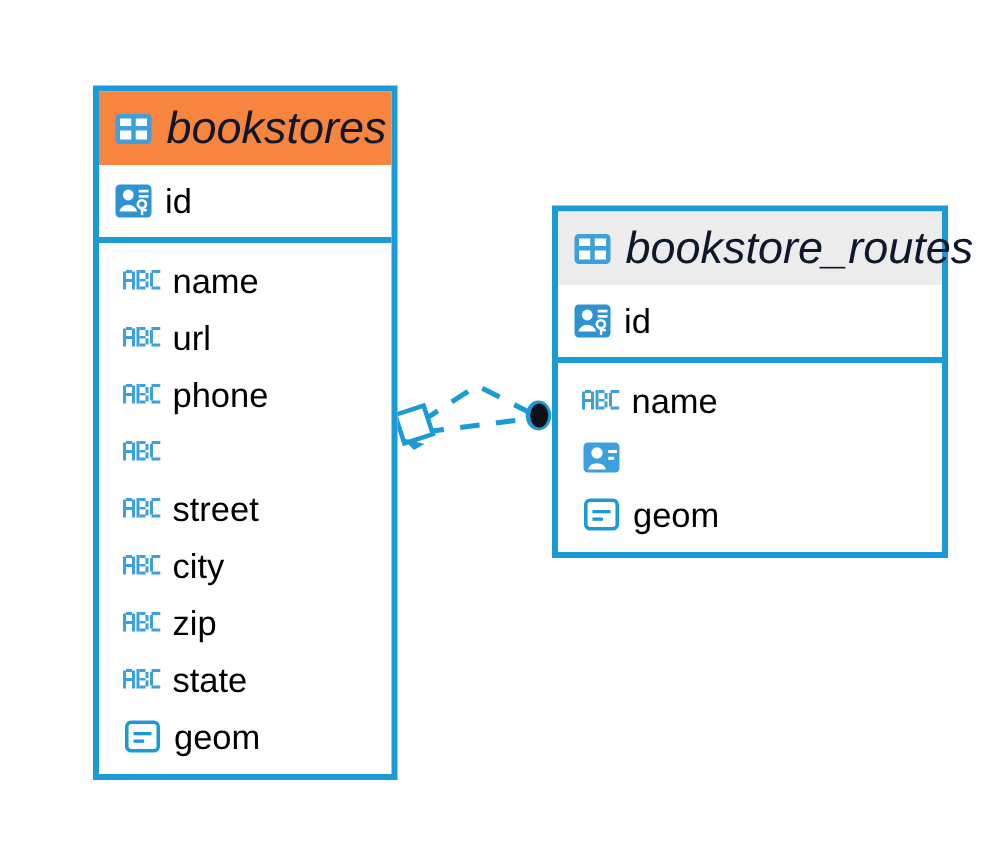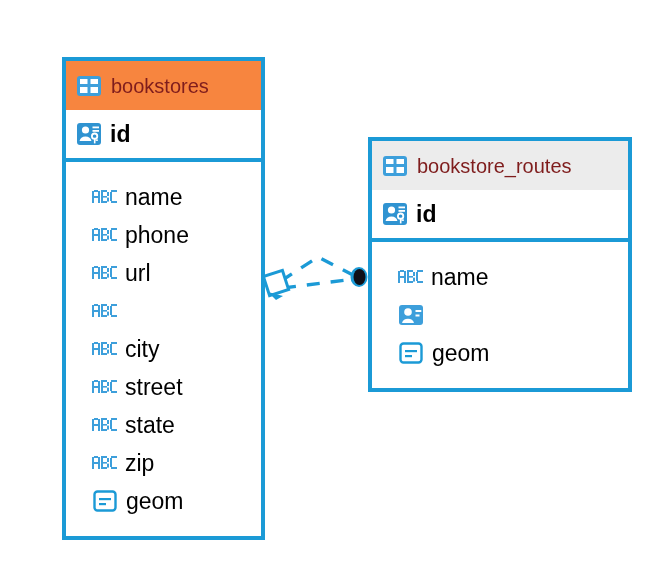--- a/index.html
+++ b/index.html
@@ -36,49 +36,50 @@
     display: flex;
     align-items: center;
     gap: 9px;
     padding: 0 10px;
     height: 49px;
   }
   .entity-header.orange { background: #f7853f; }
   .entity-header.gray   { background: #ececec; text-align: right; }
 
   .entity-title {
-    font-size: 20px;
-    color: #7f1d1d;
+    font-size: 30px;
+    color: #0f172a;
     line-height: 1;
     white-space: nowrap;
+    font-style: italic;
   }
 
   .pk-section {
     border-bottom: 4px solid #1b9ad6;
   }
 
-  .field-list { padding: 16px; text-align: center; }
+  .field-list { padding: 6px; text-align: center; }
 
   .field-row {
     box-sizing: border-box;
     display: flex;
     align-items: center;
     gap: 8px;
     height: 38px;
     padding: 0 10px;
   }
   .field-row.pk { height: 48px; }
 
   .field-name {
     font-size: 23px;
     color: #000000;
     line-height: 1;
     white-space: nowrap;
   }
-  .field-name.bold { font-weight: bold; text-align: right; }
+  .field-name.bold { font-weight: normal; text-align: right; }
 
   .icon-slot {
     flex: 0 0 auto;
     display: inline-flex;
     align-items: center;
     justify-content: center;
     width: 26px;
     height: 26px;
   }
   .icon-slot.small { width: 25px; height: 19px; }
@@ -186,20 +187,43 @@
               <rect x="15" y="2" width="2" height="4"></rect>
                 <rect x="11" y="6" width="4" height="1.6"></rect>
               <rect x="15" y="7.6" width="2" height="4"></rect>
                 <rect x="11" y="11" width="4" height="2"></rect>
               <rect x="19" y="0" width="6" height="2"></rect>
                 <rect x="18" y="2" width="2" height="9"></rect>
               <rect x="19" y="11" width="6" height="2"></rect>
             </g>
           </svg>
         </span>
+        <span class="field-name">url</span>
+      </div>
+
+      <div class="field-row">
+        <span class="icon-slot small">
+          <svg width="25" height="14" viewBox="0 0 25 14" xmlns="http://www.w3.org/2000/svg">
+            <g fill="#3d9fdb">
+              <rect x="0" y="1" width="2" height="12"></rect>
+                <rect x="2" y="0" width="4" height="2"></rect>
+              <rect x="6" y="1" width="2" height="12"></rect>
+                <rect x="2" y="6" width="4" height="2"></rect>
+              <rect x="9" y="0" width="2" height="13"></rect>
+                <rect x="11" y="0" width="4" height="2"></rect>
+              <rect x="15" y="2" width="2" height="4"></rect>
+                <rect x="11" y="6" width="4" height="1.6"></rect>
+              <rect x="15" y="7.6" width="2" height="4"></rect>
+                <rect x="11" y="11" width="4" height="2"></rect>
+              <rect x="19" y="0" width="6" height="2"></rect>
+                <rect x="18" y="2" width="2" height="9"></rect>
+              <rect x="19" y="11" width="6" height="2"></rect>
+            </g>
+          </svg>
+        </span>
         <span class="field-name">phone</span>
       </div>
 
       <div class="field-row">
         <span class="icon-slot small">
           <svg width="25" height="14" viewBox="0 0 25 14" xmlns="http://www.w3.org/2000/svg">
             <g fill="#3d9fdb">
               <rect x="0" y="1" width="2" height="12"></rect>
                 <rect x="2" y="0" width="4" height="2"></rect>
               <rect x="6" y="1" width="2" height="12"></rect>
@@ -209,43 +233,43 @@
               <rect x="15" y="2" width="2" height="4"></rect>
                 <rect x="11" y="6" width="4" height="1.6"></rect>
               <rect x="15" y="7.6" width="2" height="4"></rect>
                 <rect x="11" y="11" width="4" height="2"></rect>
               <rect x="19" y="0" width="6" height="2"></rect>
                 <rect x="18" y="2" width="2" height="9"></rect>
               <rect x="19" y="11" width="6" height="2"></rect>
             </g>
           </svg>
         </span>
-        <span class="field-name">url</span>
-      </div>
-
-      <div class="field-row">
-        <span class="icon-slot small">
-          <svg width="25" height="14" viewBox="0 0 25 14" xmlns="http://www.w3.org/2000/svg">
-            <g fill="#3d9fdb">
-              <rect x="0" y="1" width="2" height="12"></rect>
-                <rect x="2" y="0" width="4" height="2"></rect>
-              <rect x="6" y="1" width="2" height="12"></rect>
-                <rect x="2" y="6" width="4" height="2"></rect>
-              <rect x="9" y="0" width="2" height="13"></rect>
-                <rect x="11" y="0" width="4" height="2"></rect>
-              <rect x="15" y="2" width="2" height="4"></rect>
-                <rect x="11" y="6" width="4" height="1.6"></rect>
-              <rect x="15" y="7.6" width="2" height="4"></rect>
-                <rect x="11" y="11" width="4" height="2"></rect>
-              <rect x="19" y="0" width="6" height="2"></rect>
-                <rect x="18" y="2" width="2" height="9"></rect>
-              <rect x="19" y="11" width="6" height="2"></rect>
-            </g>
-          </svg>
-        </span>
+      </div>
+
+      <div class="field-row">
+        <span class="icon-slot small">
+          <svg width="25" height="14" viewBox="0 0 25 14" xmlns="http://www.w3.org/2000/svg">
+            <g fill="#3d9fdb">
+              <rect x="0" y="1" width="2" height="12"></rect>
+                <rect x="2" y="0" width="4" height="2"></rect>
+              <rect x="6" y="1" width="2" height="12"></rect>
+                <rect x="2" y="6" width="4" height="2"></rect>
+              <rect x="9" y="0" width="2" height="13"></rect>
+                <rect x="11" y="0" width="4" height="2"></rect>
+              <rect x="15" y="2" width="2" height="4"></rect>
+                <rect x="11" y="6" width="4" height="1.6"></rect>
+              <rect x="15" y="7.6" width="2" height="4"></rect>
+                <rect x="11" y="11" width="4" height="2"></rect>
+              <rect x="19" y="0" width="6" height="2"></rect>
+                <rect x="18" y="2" width="2" height="9"></rect>
+              <rect x="19" y="11" width="6" height="2"></rect>
+            </g>
+          </svg>
+        </span>
+        <span class="field-name">street</span>
       </div>
 
       <div class="field-row">
         <span class="icon-slot small">
           <svg width="25" height="14" viewBox="0 0 25 14" xmlns="http://www.w3.org/2000/svg">
             <g fill="#3d9fdb">
               <rect x="0" y="1" width="2" height="12"></rect>
                 <rect x="2" y="0" width="4" height="2"></rect>
               <rect x="6" y="1" width="2" height="12"></rect>
                 <rect x="2" y="6" width="4" height="2"></rect>
@@ -277,21 +301,21 @@
               <rect x="15" y="2" width="2" height="4"></rect>
                 <rect x="11" y="6" width="4" height="1.6"></rect>
               <rect x="15" y="7.6" width="2" height="4"></rect>
                 <rect x="11" y="11" width="4" height="2"></rect>
               <rect x="19" y="0" width="6" height="2"></rect>
                 <rect x="18" y="2" width="2" height="9"></rect>
               <rect x="19" y="11" width="6" height="2"></rect>
             </g>
           </svg>
         </span>
-        <span class="field-name">street</span>
+        <span class="field-name">zip</span>
       </div>
 
       <div class="field-row">
         <span class="icon-slot small">
           <svg width="25" height="14" viewBox="0 0 25 14" xmlns="http://www.w3.org/2000/svg">
             <g fill="#3d9fdb">
               <rect x="0" y="1" width="2" height="12"></rect>
                 <rect x="2" y="0" width="4" height="2"></rect>
               <rect x="6" y="1" width="2" height="12"></rect>
                 <rect x="2" y="6" width="4" height="2"></rect>
@@ -301,43 +325,20 @@
                 <rect x="11" y="6" width="4" height="1.6"></rect>
               <rect x="15" y="7.6" width="2" height="4"></rect>
                 <rect x="11" y="11" width="4" height="2"></rect>
               <rect x="19" y="0" width="6" height="2"></rect>
                 <rect x="18" y="2" width="2" height="9"></rect>
               <rect x="19" y="11" width="6" height="2"></rect>
             </g>
           </svg>
         </span>
         <span class="field-name">state</span>
-      </div>
-
-      <div class="field-row">
-        <span class="icon-slot small">
-          <svg width="25" height="14" viewBox="0 0 25 14" xmlns="http://www.w3.org/2000/svg">
-            <g fill="#3d9fdb">
-              <rect x="0" y="1" width="2" height="12"></rect>
-                <rect x="2" y="0" width="4" height="2"></rect>
-              <rect x="6" y="1" width="2" height="12"></rect>
-                <rect x="2" y="6" width="4" height="2"></rect>
-              <rect x="9" y="0" width="2" height="13"></rect>
-                <rect x="11" y="0" width="4" height="2"></rect>
-              <rect x="15" y="2" width="2" height="4"></rect>
-                <rect x="11" y="6" width="4" height="1.6"></rect>
-              <rect x="15" y="7.6" width="2" height="4"></rect>
-                <rect x="11" y="11" width="4" height="2"></rect>
-              <rect x="19" y="0" width="6" height="2"></rect>
-                <rect x="18" y="2" width="2" height="9"></rect>
-              <rect x="19" y="11" width="6" height="2"></rect>
-            </g>
-          </svg>
-        </span>
-        <span class="field-name">zip</span>
       </div>
 
 
       <div class="field-row">
         <span class="icon-slot">
           <svg width="24" height="24" viewBox="0 0 24 24" xmlns="http://www.w3.org/2000/svg">
             <rect x="1.5" y="2.5" width="21" height="19" rx="3" fill="#ffffff" stroke="#1b9ad6" stroke-width="2.4"></rect>
             <rect x="6" y="9" width="12" height="2.2" fill="#1b9ad6"></rect>
             <rect x="6" y="14" width="7" height="2.2" fill="#1b9ad6"></rect>
           </svg>

